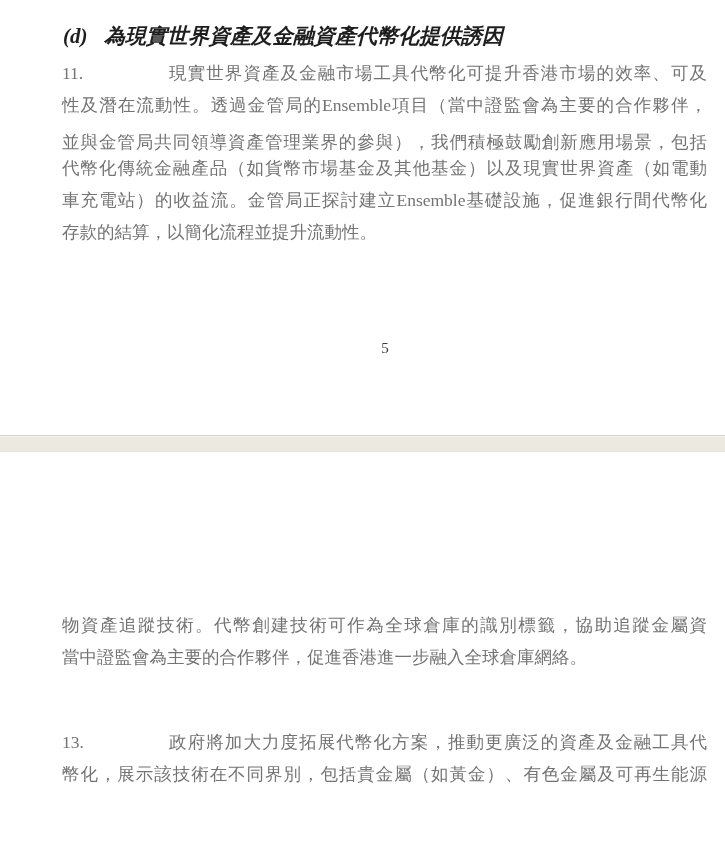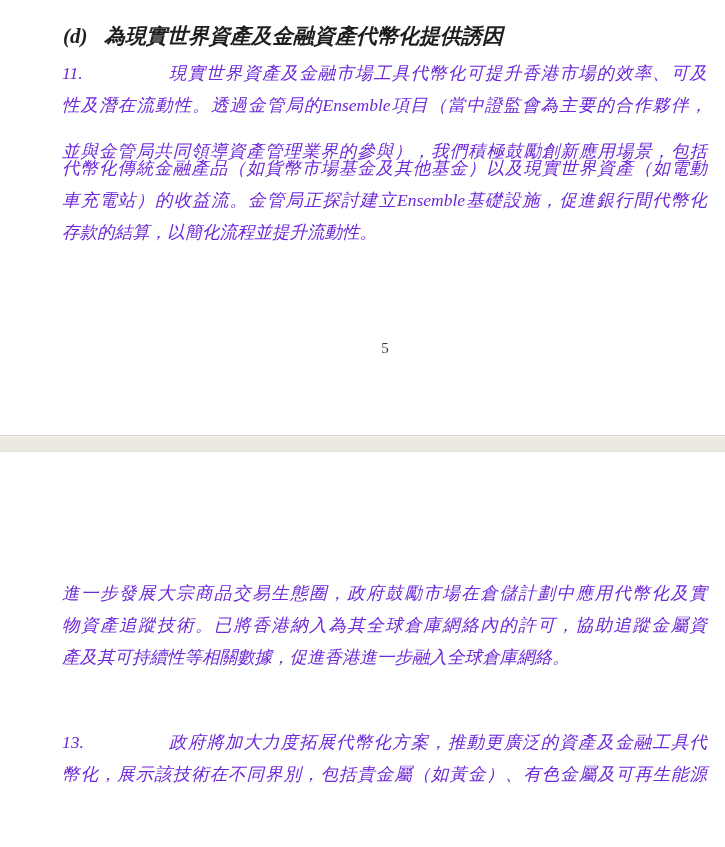--- a/index.html
+++ b/index.html
@@ -46,22 +46,21 @@
   .line {
     position: absolute;
     left: 62px;
     width: 645px;
     height: 32px;
     line-height: 31.7px;
     font-size: 17.5px;
     text-align: justify;
     text-align-last: justify;
     text-justify: inter-ideograph;
-    color: #6d28d9;
-    font-style: italic;
+    color: #737373;
   }
   .line.short {
     text-align: left;
     text-align-last: left;
   }
   .pnum {
     display: inline-block;
     width: 106px;
     text-align: left;
   }
@@ -99,34 +98,33 @@
   <div class="page" id="page-1">
 
     <div class="heading">
       <span class="hlabel">(d)</span><span>為現實世界資產及金融資產代幣化提供誘因</span>
     </div>
 
     <div class="line" style="top:58px">
       <span class="pnum">11.</span><span>現實世界資產及金融市場工具代幣化可提升香港市場的效率、可及</span>
     </div>
     <div class="line" style="top:89.7px">性及潛在流動性。透過金管局的Ensemble項目（當中證監會為主要的合作夥伴，</div>
-    <div class="line" style="top:136px">並與金管局共同領導資產管理業界的參與），我們積極鼓勵創新應用場景，包括</div>
+    <div class="line" style="top:127px">並與金管局共同領導資產管理業界的參與），我們積極鼓勵創新應用場景，包括</div>
     <div class="line" style="top:184.8px">車充電站）的收益流。金管局正探討建立Ensemble基礎設施，促進銀行間代幣化</div>
     <div class="line" style="top:153.1px">代幣化傳統金融產品（如貨幣市場基金及其他基金）以及現實世界資產（如電動</div>
     <div class="line short" style="top:216.5px">存款的結算，以簡化流程並提升流動性。</div>
 
     <div class="page-number">5</div>
   </div>
 
   <div class="separator"></div>
 
   <div class="page" id="page-2"></div>
 
-  <div class="line" style="top:578.4px">進一步發展大宗商品交易生態圈，政府鼓勵市場在倉儲計劃中應用代幣化及實</div>
-  <div class="line" style="top:610.1px">物資產追蹤技術。已將香港納入為其全球倉庫網絡內的許可，協助追蹤金屬資</div>
-  <div class="line short" style="top:641.8px">產及其可持續性等相關數據，促進香港進一步融入全球倉庫網絡。</div>
+  <div class="line" style="top:610.1px">物資產追蹤技術。代幣創建技術可作為全球倉庫的識別標籤，協助追蹤金屬資</div>
+  <div class="line short" style="top:641.8px">當中證監會為主要的合作夥伴，促進香港進一步融入全球倉庫網絡。</div>
 
   <div class="line" style="top:727px">
     <span class="pnum">13.</span><span>政府將加大力度拓展代幣化方案，推動更廣泛的資產及金融工具代</span>
   </div>
   <div class="line" style="top:758.7px">幣化，展示該技術在不同界別，包括貴金屬（如黃金）、有色金屬及可再生能源</div>
 
 </div>
 
 </body></html>

